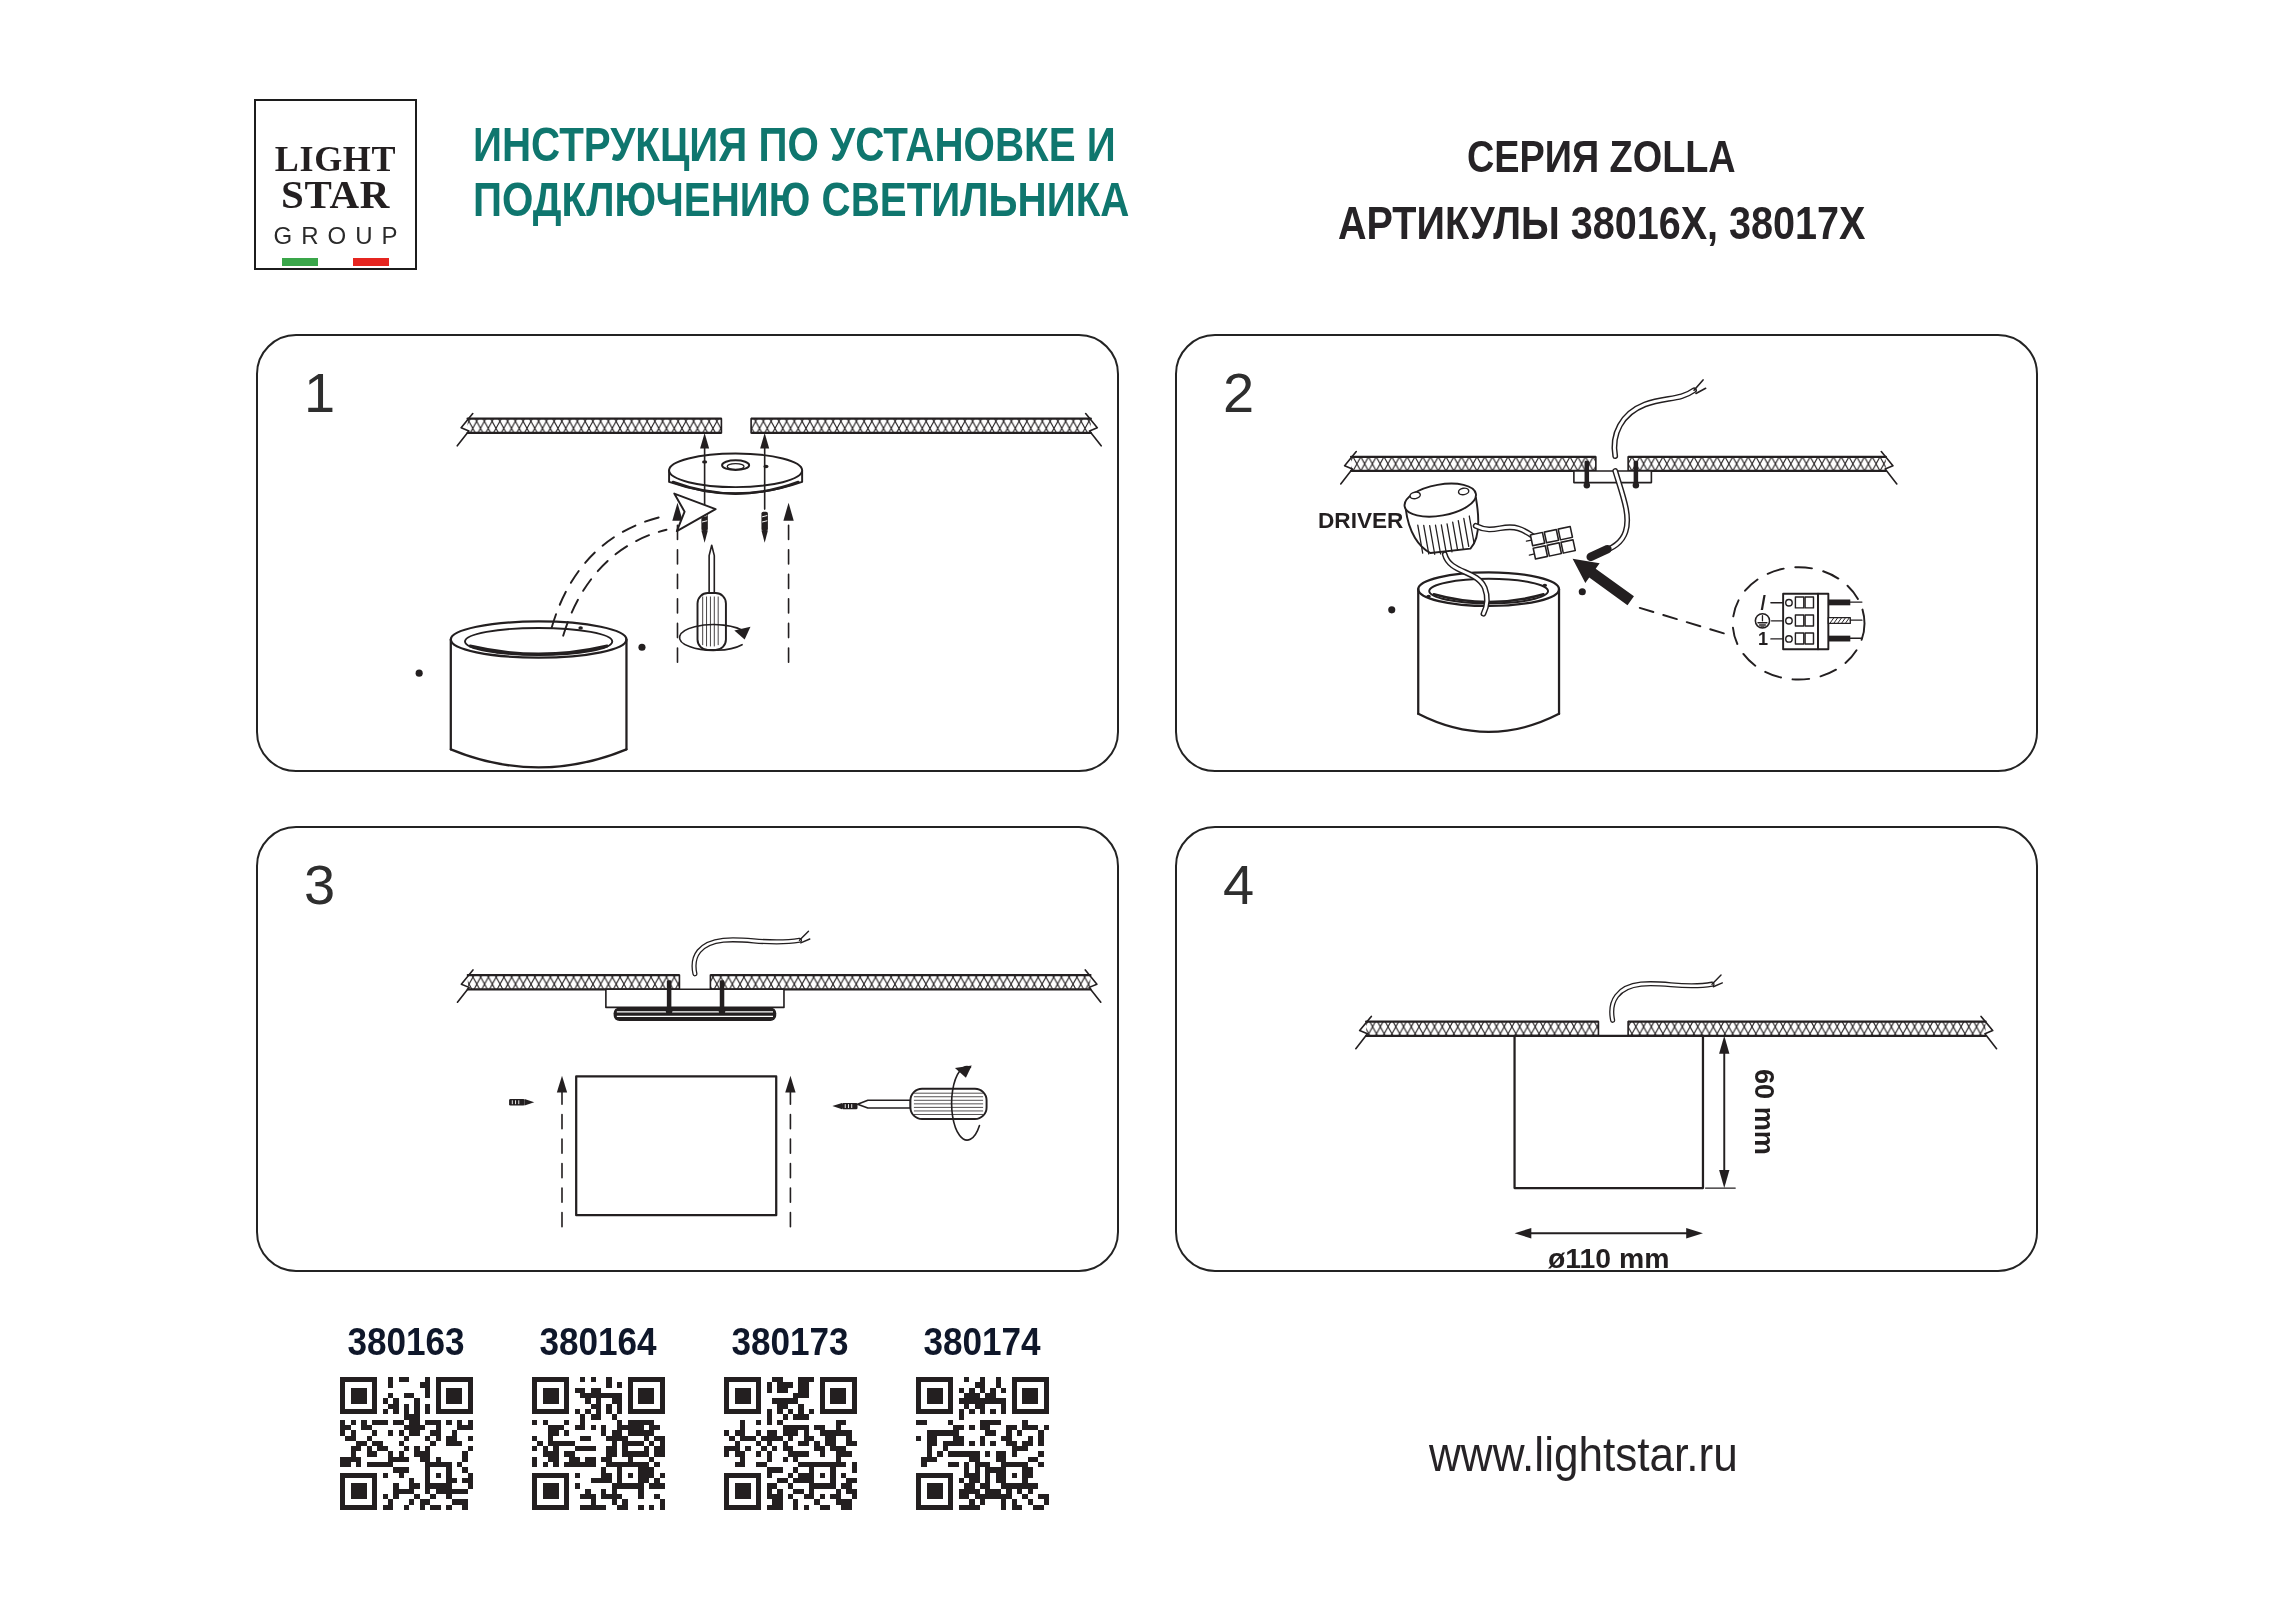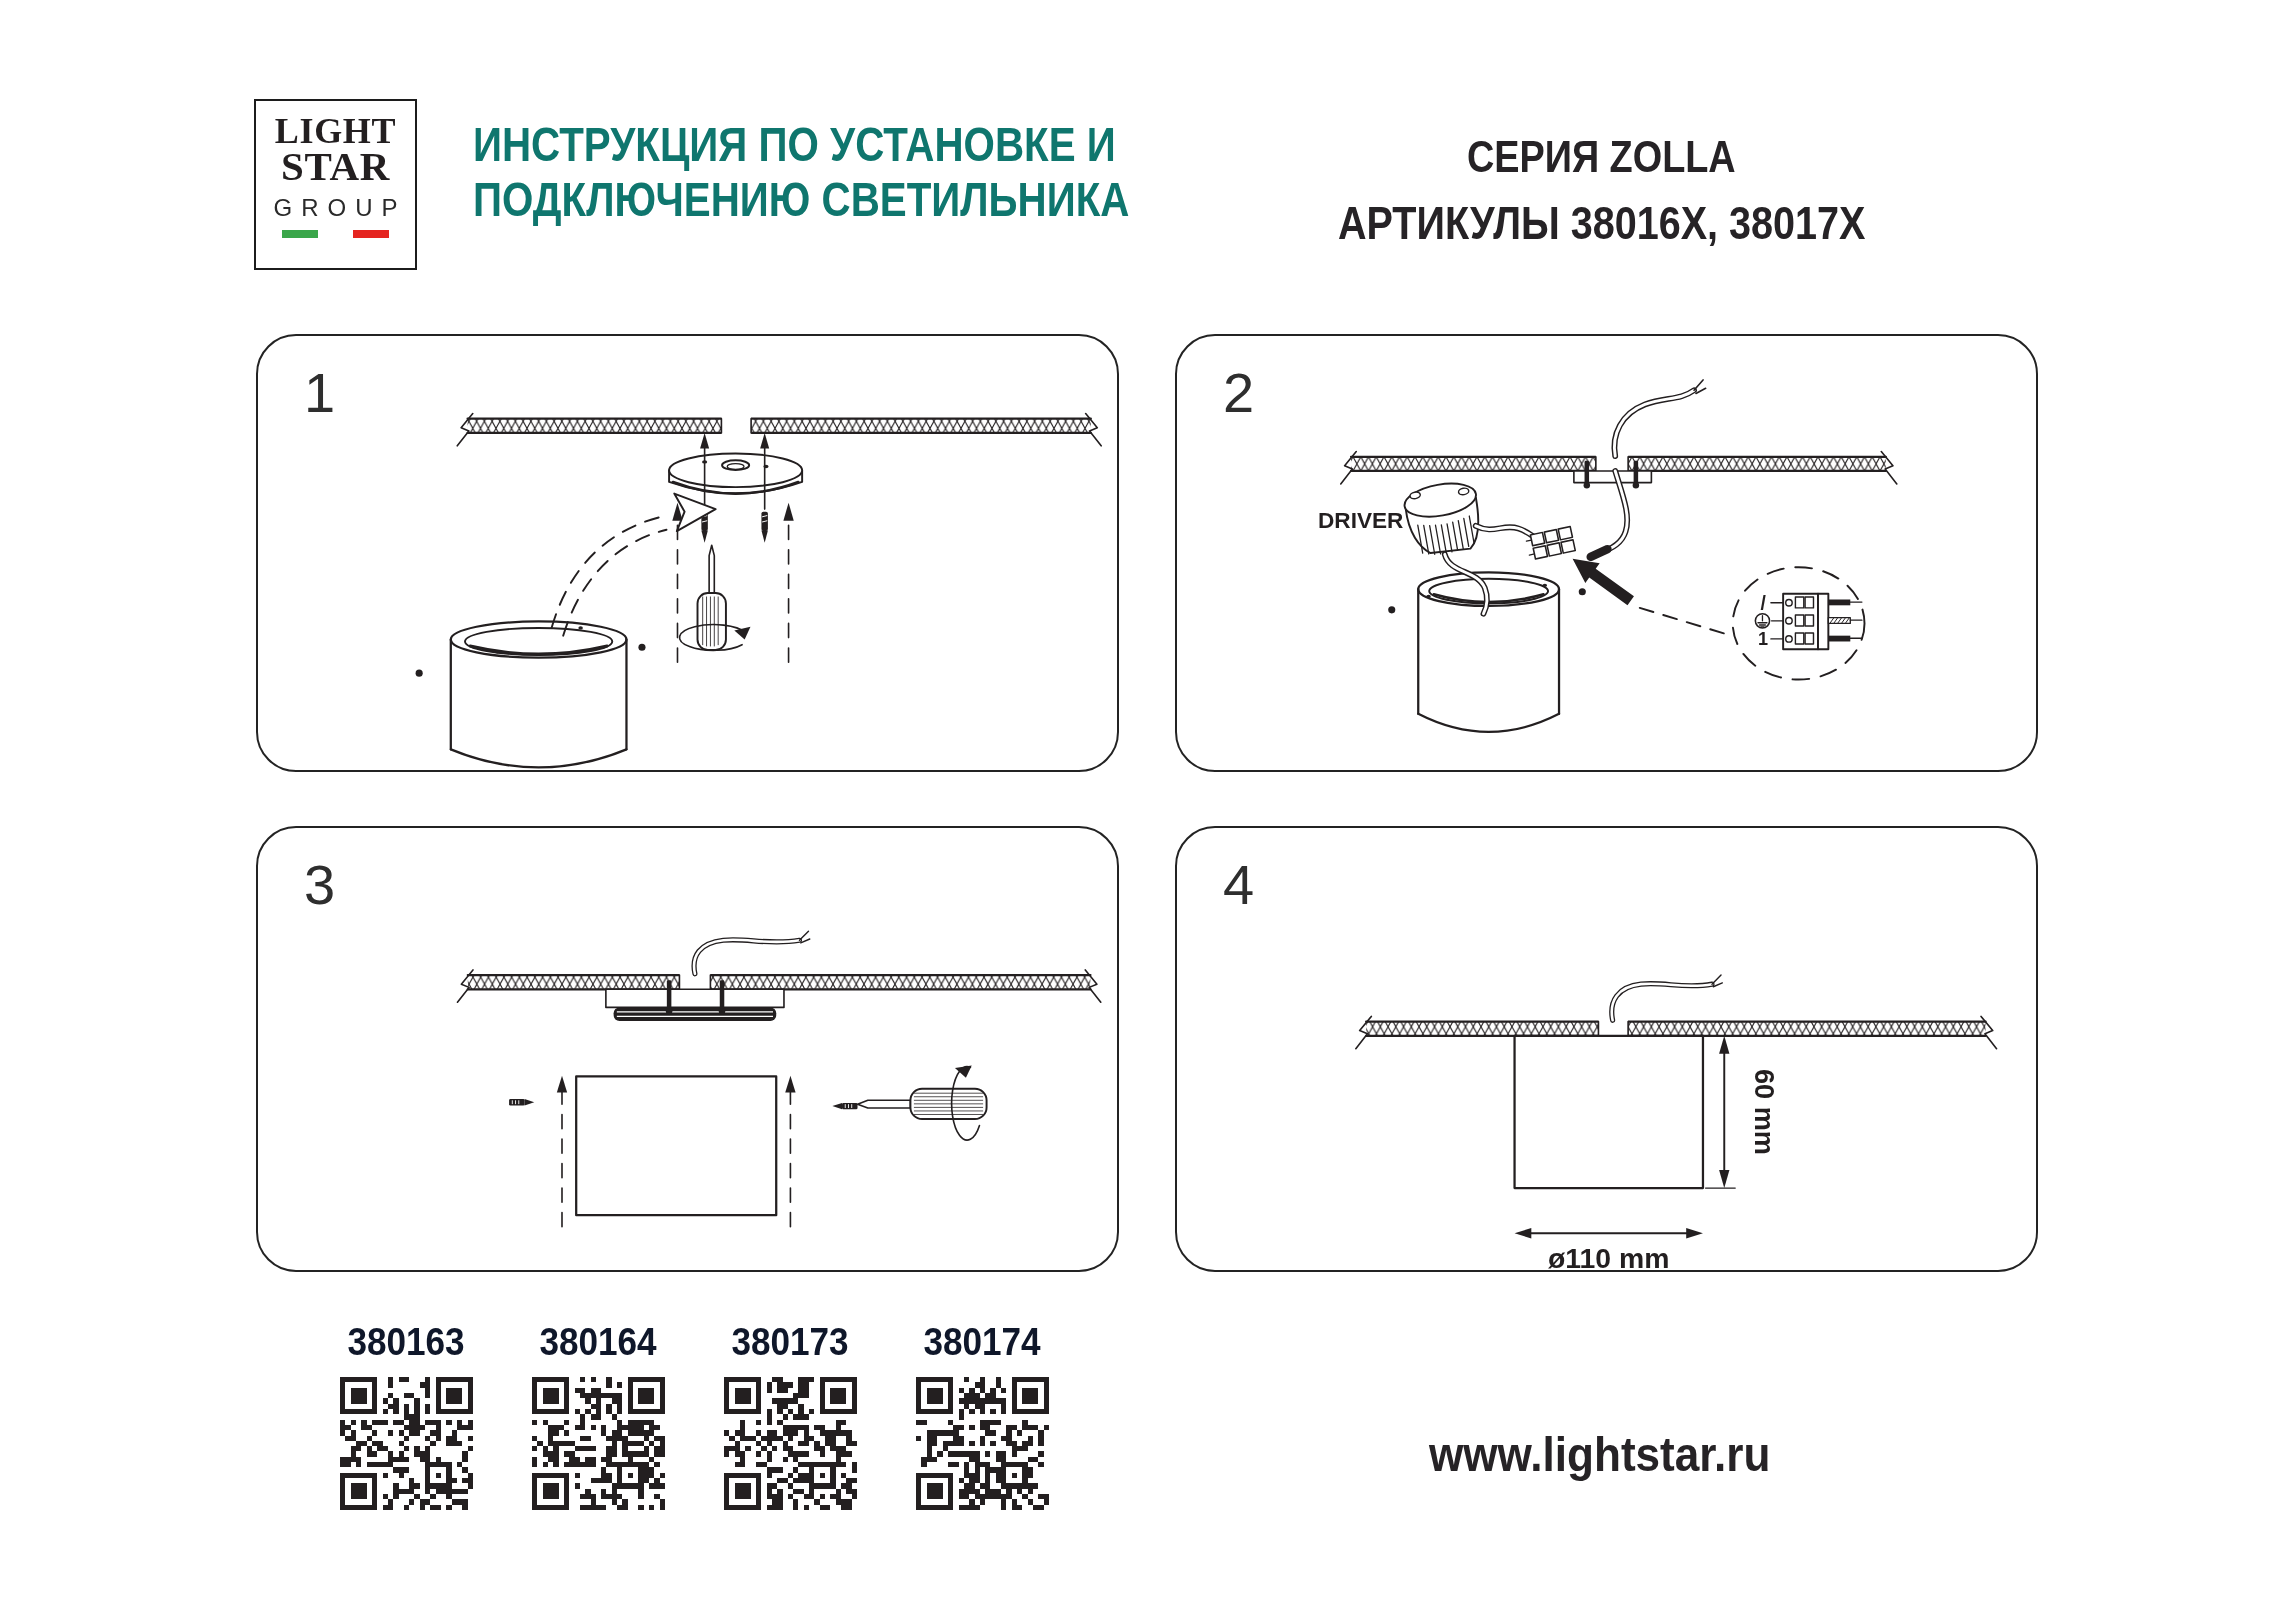--- a/index.html
+++ b/index.html
@@ -3,21 +3,21 @@
 <meta charset="utf-8">
 <style>
   html,body{margin:0;padding:0;background:#fff;}
   .page{position:relative;width:2284px;height:1616px;background:#ffffff;
         font-family:"Liberation Sans",sans-serif;color:var(--ink,#231f20);overflow:hidden;}
 
   
   .logo-box{position:absolute;left:254px;top:99px;width:163px;height:171px;
             border:2.6px solid #1c1c1c;box-sizing:border-box;text-align:center;background:#fff;}
   .logo-light{font-family:"Liberation Serif",serif;font-weight:700;font-size:36px;line-height:1;
-              margin-top:12px;letter-spacing:0.7px;}
+              margin-top:40px;letter-spacing:0.7px;}
   .logo-star{font-family:"Liberation Serif",serif;font-weight:700;font-size:41px;line-height:1;
              margin-top:-2.6px;letter-spacing:0.7px;}
   .logo-group{font-family:"Liberation Sans",sans-serif;font-weight:400;font-size:24px;
               letter-spacing:9px;text-indent:9px;margin-top:6.5px;color:#2a2a2a;}
   .flag{width:107px;height:7.8px;margin:8.5px auto 0;display:flex;}
   .flag span{flex:1;height:100%;}
   .flag .g{background:var(--flag-green,#3aa64a);}
   .flag .w{background:var(--flag-white,#ffffff);}
   .flag .r{background:var(--flag-red,#e52520);}
 
@@ -44,21 +44,21 @@
   .f{fill:#231f20;stroke:none;}
   .w{fill:#ffffff;}
   .dash{stroke-dasharray:22 16;}
   svg text{font-family:"Liberation Sans",sans-serif;fill:#231f20;}
 
   
   .qr-item{position:absolute;top:1320px;width:141px;text-align:center;}
   .qr-label{font-size:39px;font-weight:700;color:#0f172a;}
   .qr-label span{display:inline-block;transform:scaleX(.9);transform-origin:50% 50%;}
   svg.qr{display:block;width:133px;height:133px;margin:13px auto 0;fill:#231f20;shape-rendering:crispEdges;background:#fff;}
-  .website{position:absolute;left:1429px;top:1426px;font-size:49px;font-weight:700;color:#262326;white-space:nowrap;}
+  .website{position:absolute;left:1429px;top:1426px;font-size:49px;font-weight:400;color:#262326;white-space:nowrap;}
   .website span{display:inline-block;transform:scaleX(.9);transform-origin:0 50%;}
 </style>
 </head>
 <body>
 
 <div class="page">
 
   <div class="logo-box">
     <div class="logo-light">LIGHT</div>
     <div class="logo-star">STAR</div>

